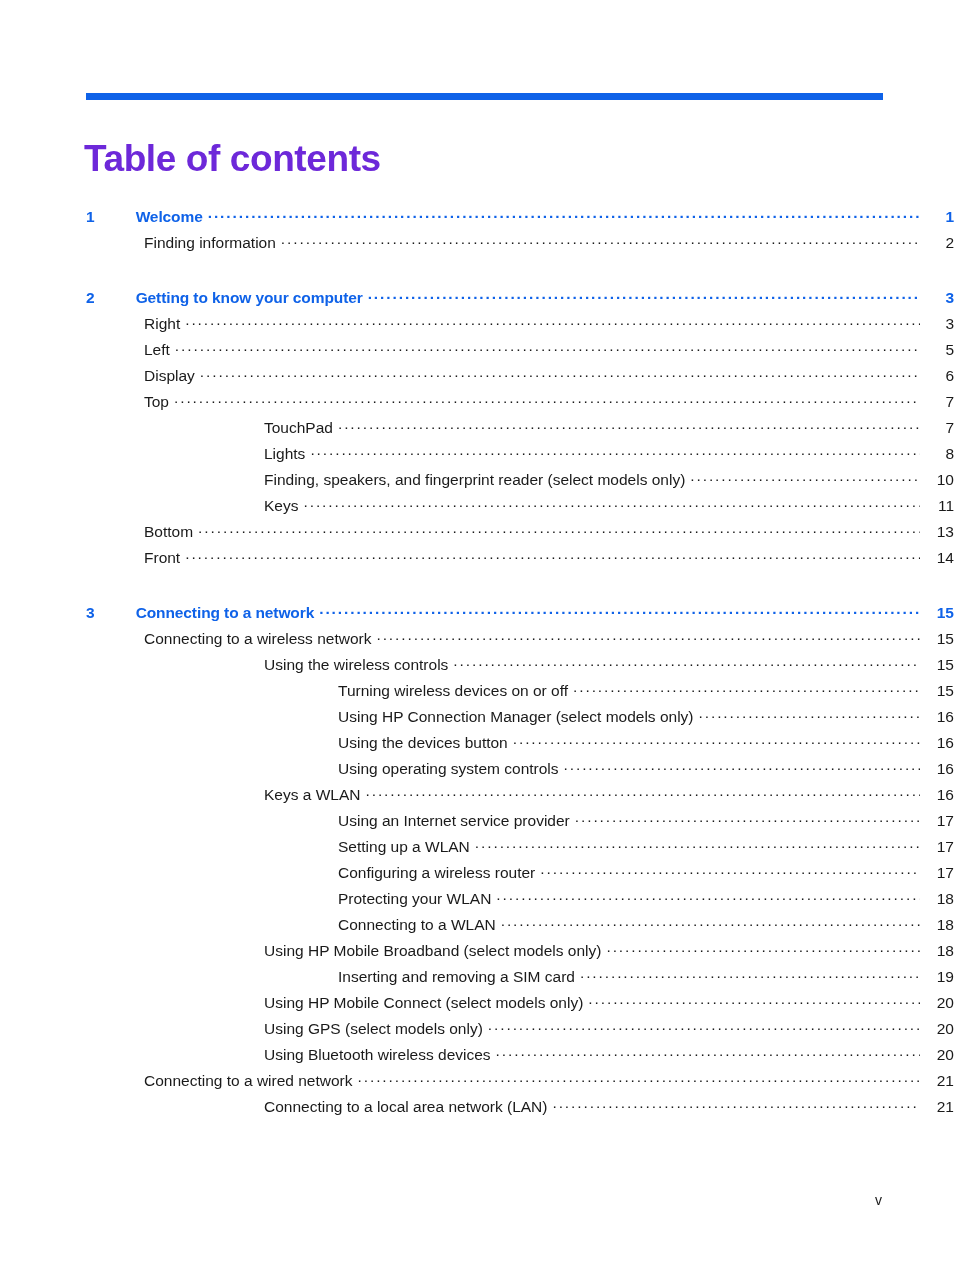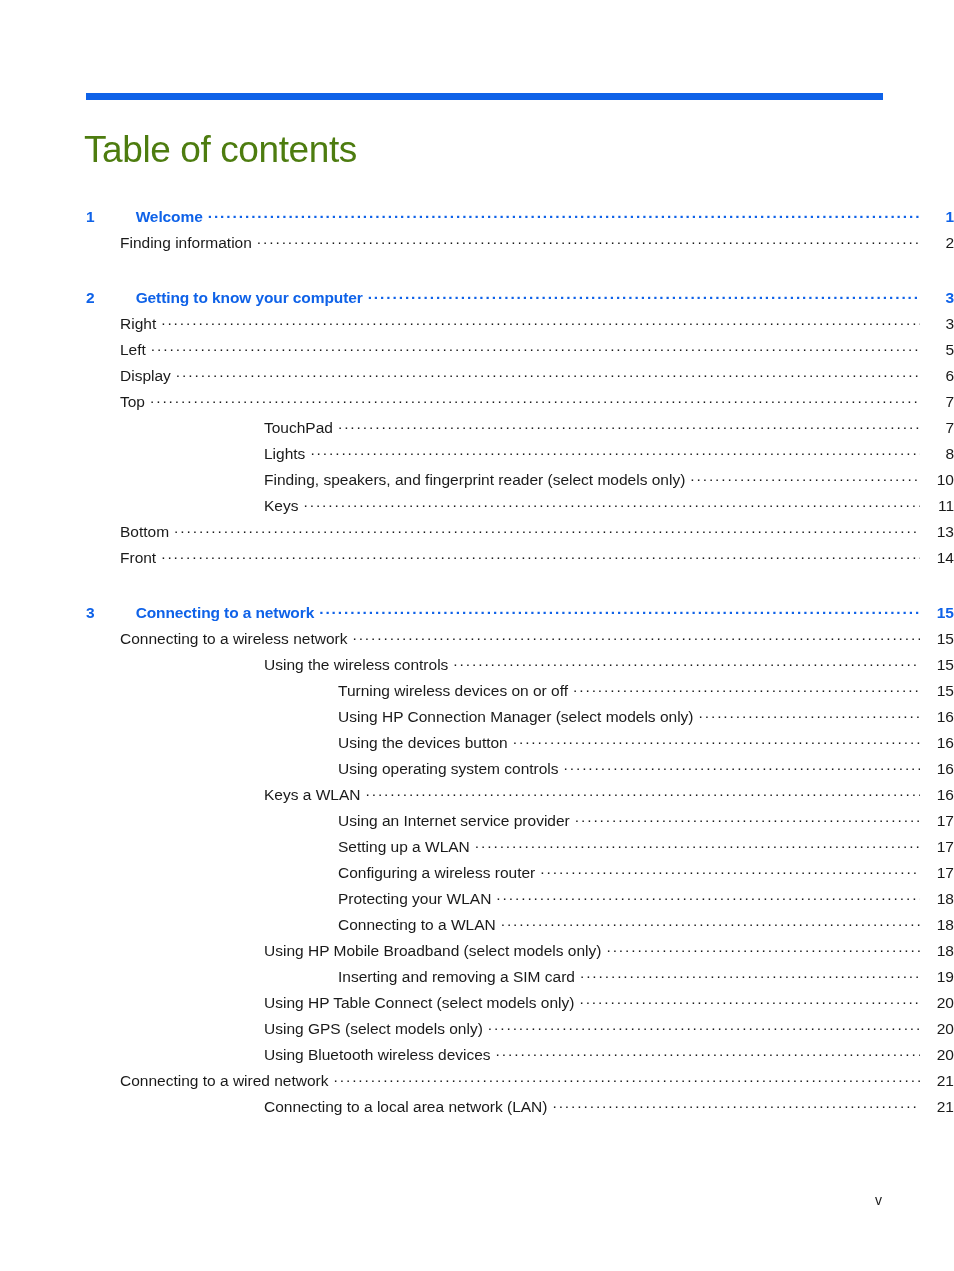--- a/index.html
+++ b/index.html
@@ -25,24 +25,24 @@
     position: absolute;
     left: 86px;
     top: 93px;
     width: 797px;
     height: 7px;
     background: #0f62e8;
   }
   .page-title {
     position: absolute;
     left: 84px;
-    top: 104px;
+    top: 113px;
     font-size: 37px;
-    font-weight: normal;
-    color: #4d7c0f;
+    font-weight: bold;
+    color: #6d28d9;
     letter-spacing: -0.4px;
     font-stretch: condensed;
     white-space: nowrap;
   }
 
   
   .toc {
     position: absolute;
     left: 0;
     top: 206px;
@@ -57,21 +57,21 @@
     color: #1a1a1a;
     font-stretch: condensed;
     white-space: nowrap;
   }
   .toc-entry.gap-before {
     margin-top: 29px;
   }
 
   
   .toc-entry.lvl0 { padding-left: 86px; }
-  .toc-entry.lvl1 { padding-left: 88px; }
+  .toc-entry.lvl1 { padding-left: 112px; }
   .toc-entry.lvl2 { padding-left: 232px; }
   .toc-entry.lvl3 { padding-left: 306px; }
 
   .toc-entry .num {
     font-weight: bold;
     color: #0f62e8;
     margin-right: 9px;
     font-size: 15.5px;
   }
   .toc-entry .label {
@@ -272,21 +272,21 @@
         <span class="label">Using HP Mobile Broadband (select models only)</span>
         <span class="leader"></span>
         <span class="pageno">18</span>
       </div>
       <div class="toc-entry lvl3">
         <span class="label">Inserting and removing a SIM card</span>
         <span class="leader"></span>
         <span class="pageno">19</span>
       </div>
       <div class="toc-entry lvl2">
-        <span class="label">Using HP Table Connect (select models only)</span>
+        <span class="label">Using HP Mobile Connect (select models only)</span>
         <span class="leader"></span>
         <span class="pageno">20</span>
       </div>
       <div class="toc-entry lvl2">
         <span class="label">Using GPS (select models only)</span>
         <span class="leader"></span>
         <span class="pageno">20</span>
       </div>
       <div class="toc-entry lvl2">
         <span class="label">Using Bluetooth wireless devices</span>

